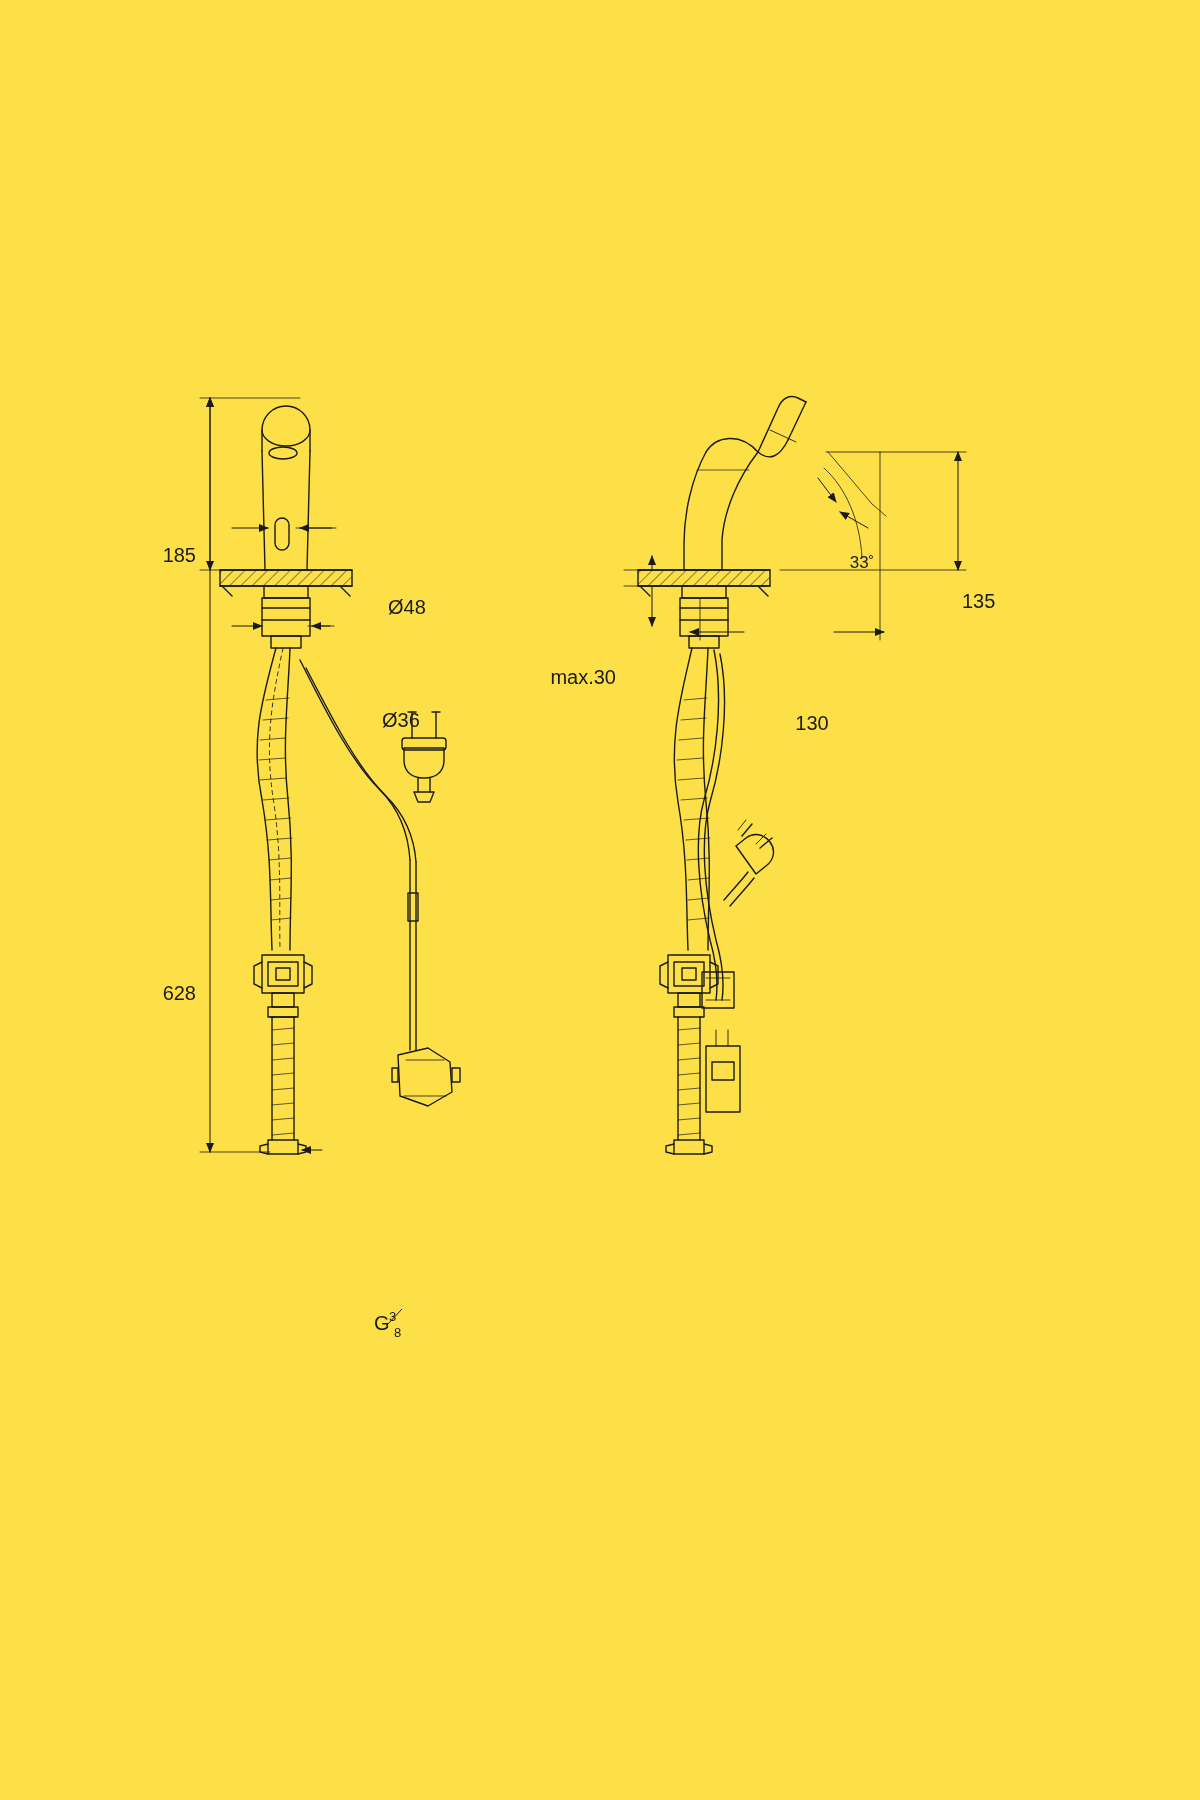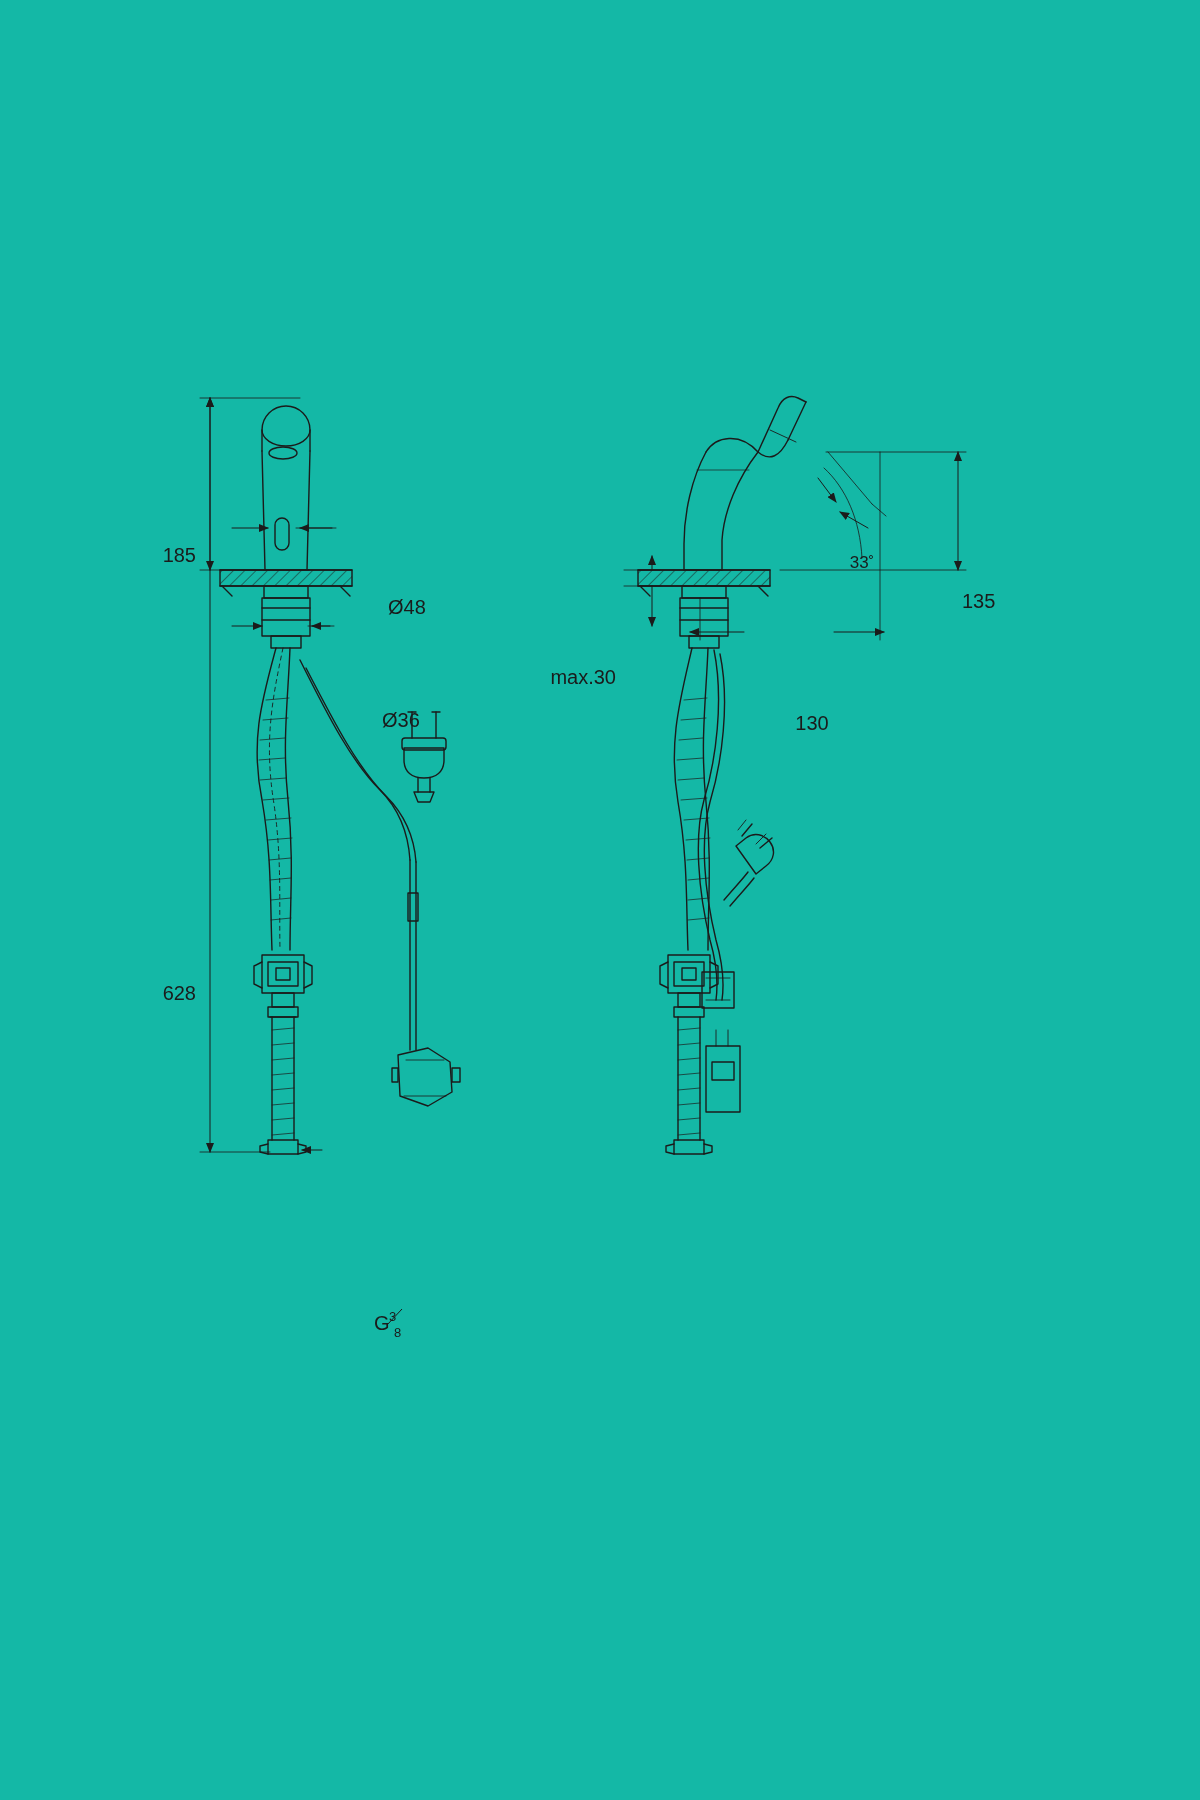--- a/index.html
+++ b/index.html
@@ -12,21 +12,21 @@
     height: 1800px;
     font-family: "Liberation Sans", sans-serif;
     position: relative;
     overflow: hidden;
   }
   #sheet {
     position: absolute;
     left: 0; top: 0;
     width: 1200px;
     height: 1800px;
-    background: #14b8a6;
+    background: #fde047;
   }
   svg.drawing {
     position: absolute;
     left: 0; top: 0;
     width: 1200px;
     height: 1800px;
   }
   .dimtext {
     font-family: "Liberation Sans", sans-serif;
     font-size: 20px;

